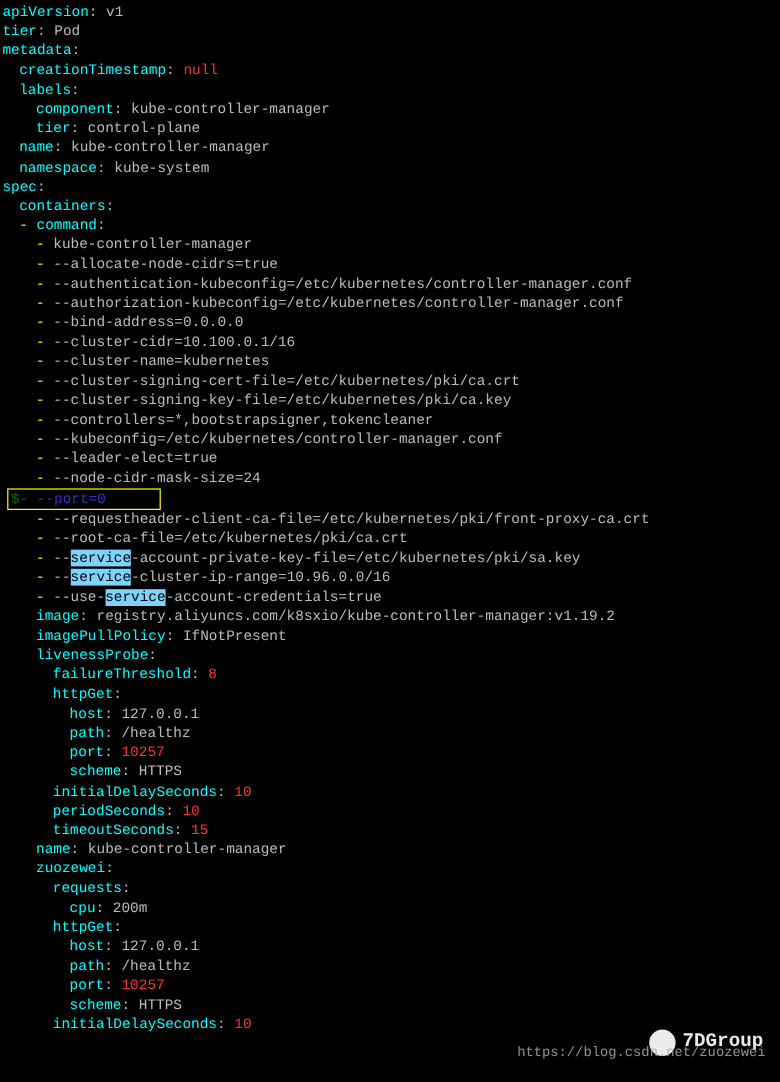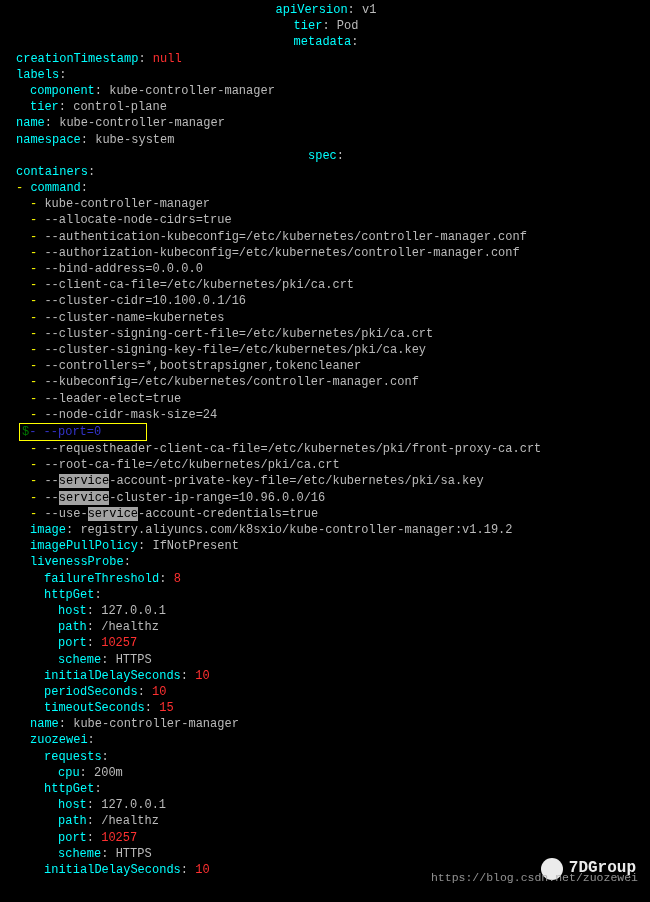--- a/index.html
+++ b/index.html
@@ -13,31 +13,31 @@
   height: 902px;
   overflow: hidden;
   position: relative;
   padding: 2px 0 0 2px;
 }
 .k   { color: #00ffff; }   
 .c   { color: #bbb; }      
 .v   { color: #bbb; }      
 .r   { color: #ff3030; }   
 .d   { color: #ffff00; }   
-.hl  { background: #a3a3a3; color: #000; }
+.hl  { background: #7dd3fc; color: #000; }
 .boxed {
   border: 1.5px solid #ffff00;
   display: inline-block;
   padding: 0 2px;
-  margin-left: 17px;
+  margin-left: 4px;
 }
 .boxed .prompt { color: #007700; }
 .boxed .sel   { color: #3333cc; }
 .line { white-space: pre; }
-.indent0 { padding-left: 0px; text-align: center; }
+.indent0 { padding-left: 0px; }
 .indent1 { padding-left: 14px; }
 .indent2 { padding-left: 28px; }
 .indent3 { padding-left: 42px; }
 .indent4 { padding-left: 56px; }
 .watermark {
   position: absolute;
   bottom: 22px;
   right: 14px;
   color: #fff;
   font-size: 16px;
@@ -75,21 +75,20 @@
 <div class="line indent1"><span class="k">name</span><span class="c">: </span><span class="v">kube-controller-manager</span></div>
 <div class="line indent1"><span class="k">namespace</span><span class="c">: </span><span class="v">kube-system</span></div>
 <div class="line indent0"><span class="k">spec</span><span class="c">:</span></div>
 <div class="line indent1"><span class="k">containers</span><span class="c">:</span></div>
 <div class="line indent1"><span class="d">-</span><span class="c"> </span><span class="k">command</span><span class="c">:</span></div>
 <div class="line indent2"><span class="d">-</span><span class="c"> </span><span class="v">kube-controller-manager</span></div>
 <div class="line indent2"><span class="d">-</span><span class="c"> </span><span class="v">--allocate-node-cidrs=true</span></div>
 <div class="line indent2"><span class="d">-</span><span class="c"> </span><span class="v">--authentication-kubeconfig=/etc/kubernetes/controller-manager.conf</span></div>
 <div class="line indent2"><span class="d">-</span><span class="c"> </span><span class="v">--authorization-kubeconfig=/etc/kubernetes/controller-manager.conf</span></div>
 <div class="line indent2"><span class="d">-</span><span class="c"> </span><span class="v">--bind-address=0.0.0.0</span></div>
-<div class="line indent2"><span class="d">-</span><span class="c"> </span><span class="v">--client-ca-file=/etc/kubernetes/pki/ca.crt</span></div>
 <div class="line indent2"><span class="d">-</span><span class="c"> </span><span class="v">--cluster-cidr=10.100.0.1/16</span></div>
 <div class="line indent2"><span class="d">-</span><span class="c"> </span><span class="v">--cluster-name=kubernetes</span></div>
 <div class="line indent2"><span class="d">-</span><span class="c"> </span><span class="v">--cluster-signing-cert-file=/etc/kubernetes/pki/ca.crt</span></div>
 <div class="line indent2"><span class="d">-</span><span class="c"> </span><span class="v">--cluster-signing-key-file=/etc/kubernetes/pki/ca.key</span></div>
 <div class="line indent2"><span class="d">-</span><span class="c"> </span><span class="v">--controllers=*,bootstrapsigner,tokencleaner</span></div>
 <div class="line indent2"><span class="d">-</span><span class="c"> </span><span class="v">--kubeconfig=/etc/kubernetes/controller-manager.conf</span></div>
 <div class="line indent2"><span class="d">-</span><span class="c"> </span><span class="v">--leader-elect=true</span></div>
 <div class="line indent2"><span class="d">-</span><span class="c"> </span><span class="v">--node-cidr-mask-size=24</span></div>
 <div class="line" style="margin-left:0"><span class="boxed"><span class="prompt">$</span><span class="sel">- --port=0</span>      </span></div>
 <div class="line indent2"><span class="d">-</span><span class="c"> </span><span class="v">--requestheader-client-ca-file=/etc/kubernetes/pki/front-proxy-ca.crt</span></div>

